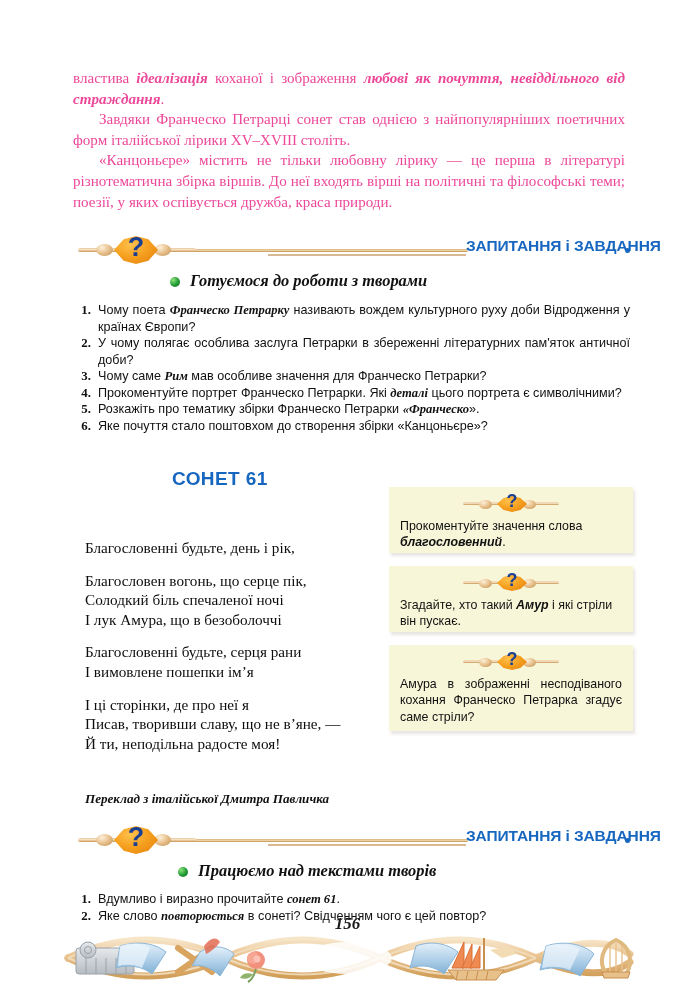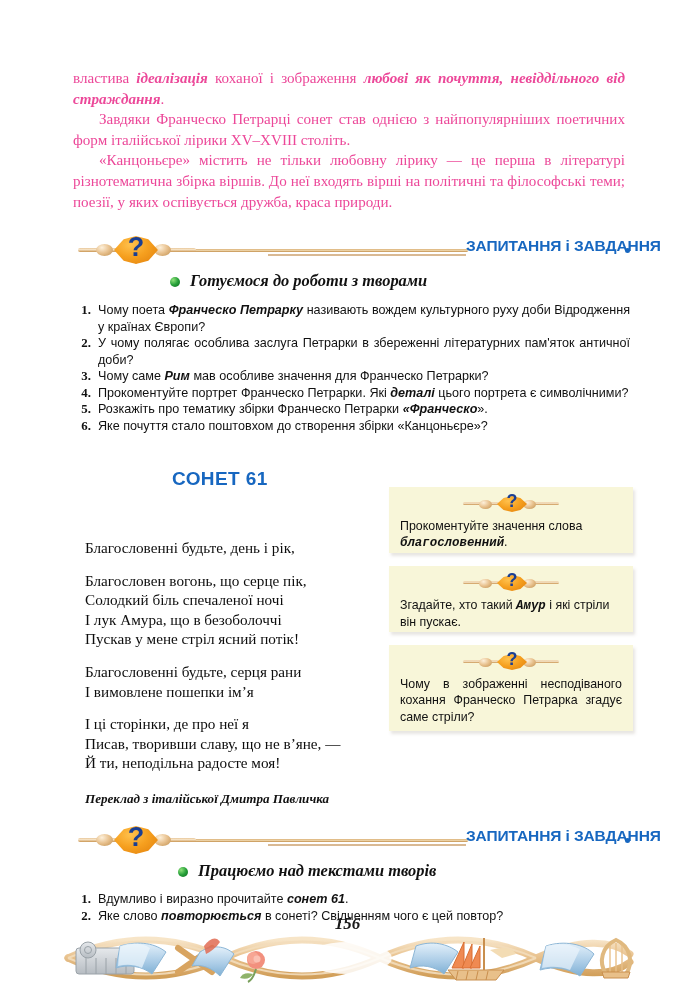--- a/index.html
+++ b/index.html
@@ -157,21 +157,21 @@
   .qnum {
     position: absolute;
     left: 0;
     top: 0;
     width: 17px;
     text-align: right;
     font-weight: bold;
     font-family: "Liberation Serif", serif;
     font-size: 12.9px;
   }
-  .qlist b { font-weight: bold; font-style: italic; }
+  .qlist b { font-weight: bold; font-style: italic; font-family: Liberation Serif, serif; }
 
   
   .poem-title {
     position: absolute;
     font-family: "Liberation Sans", sans-serif;
     font-weight: bold;
     font-size: 19px;
     color: #1767c0;
     letter-spacing: .4px;
   }
@@ -248,21 +248,21 @@
     font-weight: bold;
     font-size: 18px;
     color: #1b3f93;
   }
   .sidebox .txt {
     font-family: "Liberation Sans", sans-serif;
     font-size: 12.4px;
     line-height: 16.3px;
     color: #111;
   }
-  .sidebox .txt b { font-weight: bold; font-style: italic; font-family: Liberation Mono, monospace; }
+  .sidebox .txt b { font-weight: bold; font-style: italic; }
   .sidebox.justify .txt { text-align: justify; }
 
   
   .footer {
     position: absolute;
     left: 60px;
     top: 928px;
     width: 576px;
     height: 55px;
   }
@@ -335,21 +335,20 @@
   <div class="poem-title" style="left:172px; top:468px;">СОНЕТ 61</div>
 
   <div class="poem" style="left:85px; top:494px;">
     <div class="stanza">
       <div>Благословенні будьте, день і рік,</div>
     </div>
     <div class="stanza">
       <div>Благословен вогонь, що серце пік,</div>
       <div>Солодкий біль спечаленої ночі</div>
       <div>І лук Амура, що в безоболоччі</div>
-      <div>Пускав у мене стріл ясний потік!</div>
     </div>
     <div class="stanza">
       <div>Благословенні будьте, серця рани</div>
       <div>І вимовлене пошепки ім’я</div>
     </div>
     <div class="stanza">
       <div>І ці сторінки, де про неї я</div>
       <div>Писав, творивши славу, що не в’яне, —</div>
       <div>Й ти, неподільна радосте моя!</div>
     </div>
@@ -383,21 +382,21 @@
 
   <div class="sidebox justify" style="top:645px; height:86px;">
     <div class="mini-orn">
       <div class="mini-rod" style="left:0px; width:36px;"></div>
       <div class="mini-rod" style="left:62px; width:34px;"></div>
       <div class="mini-bead" style="left:16px;"></div>
       <div class="mini-bead" style="left:60px;"></div>
       <div class="mini-diamond"></div>
       <div class="mini-q">?</div>
     </div>
-    <div class="txt">Чому в зображенні несподіваного кохання Франческо Петрарка згадує саме стріли?</div>
+    <div class="txt">Амура в зображенні несподіваного кохання Франческо Петрарка згадує саме стріли?</div>
   </div>
 
   <div class="banner" style="left:78px; top:823px; width:552px;">
     <div class="rule" style="width:352px;"></div>
     <div class="rule2" style="width:198px;"></div>
     <div class="ornament" style="left:0px;">
       <div class="orn-rod" style="left:0px; width:40px;"></div>
       <div class="orn-rod" style="left:80px; width:38px;"></div>
       <div class="orn-bead" style="left:18px;"></div>
       <div class="orn-bead" style="left:76px;"></div>

